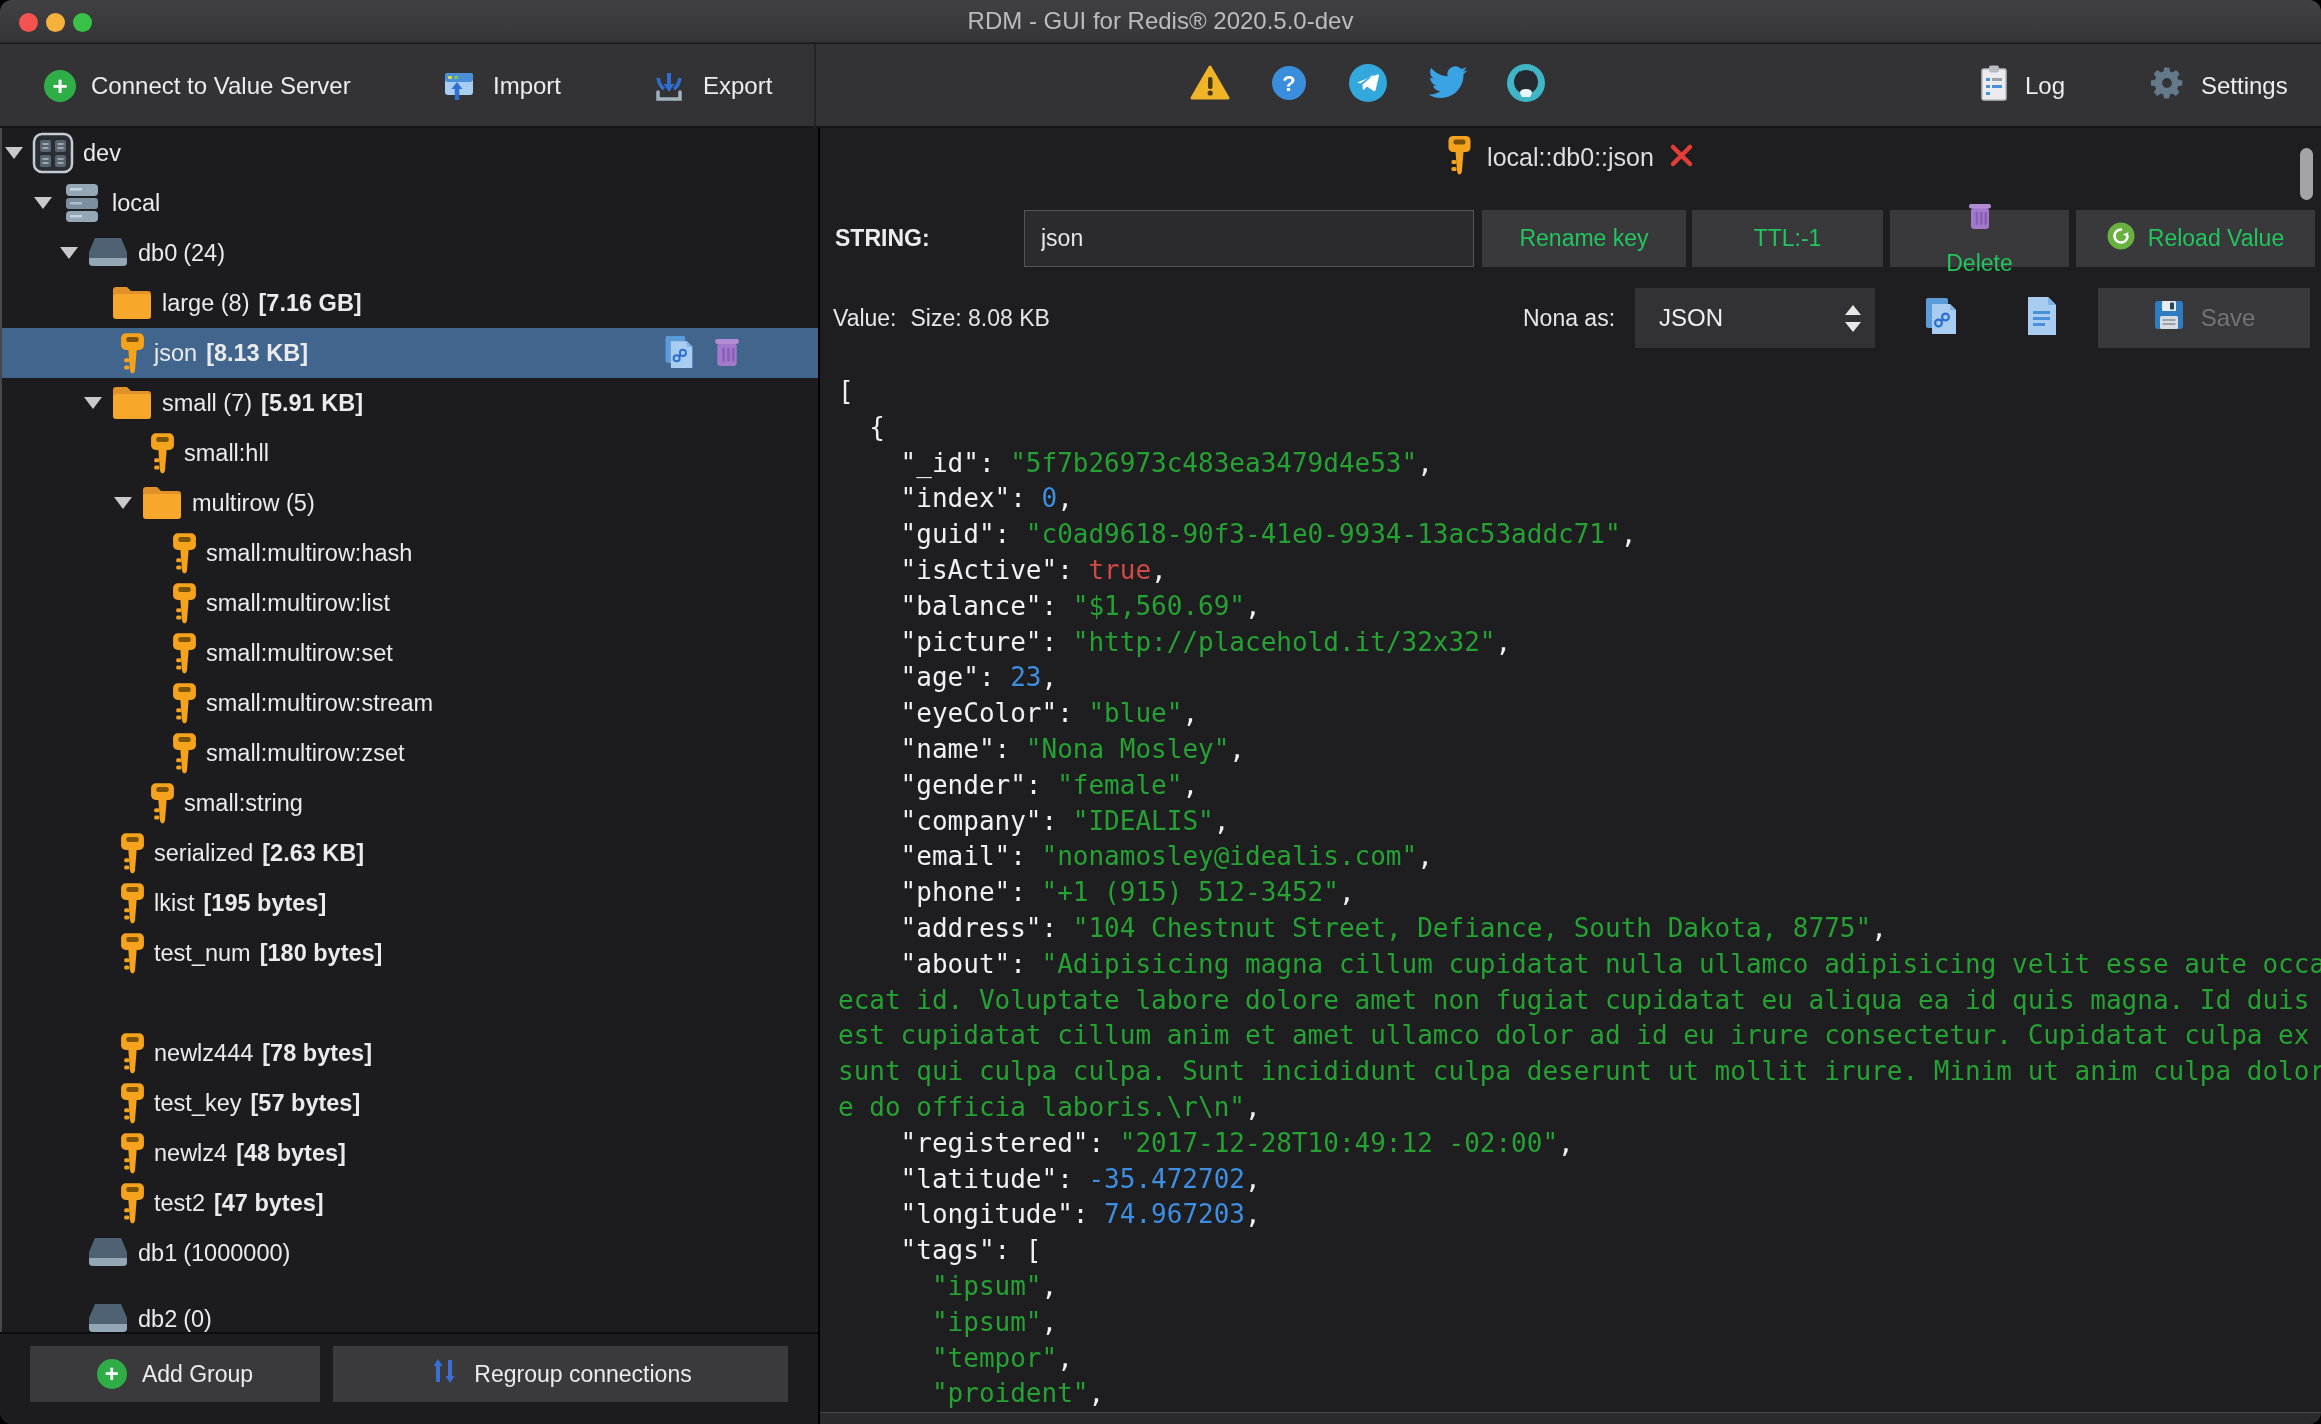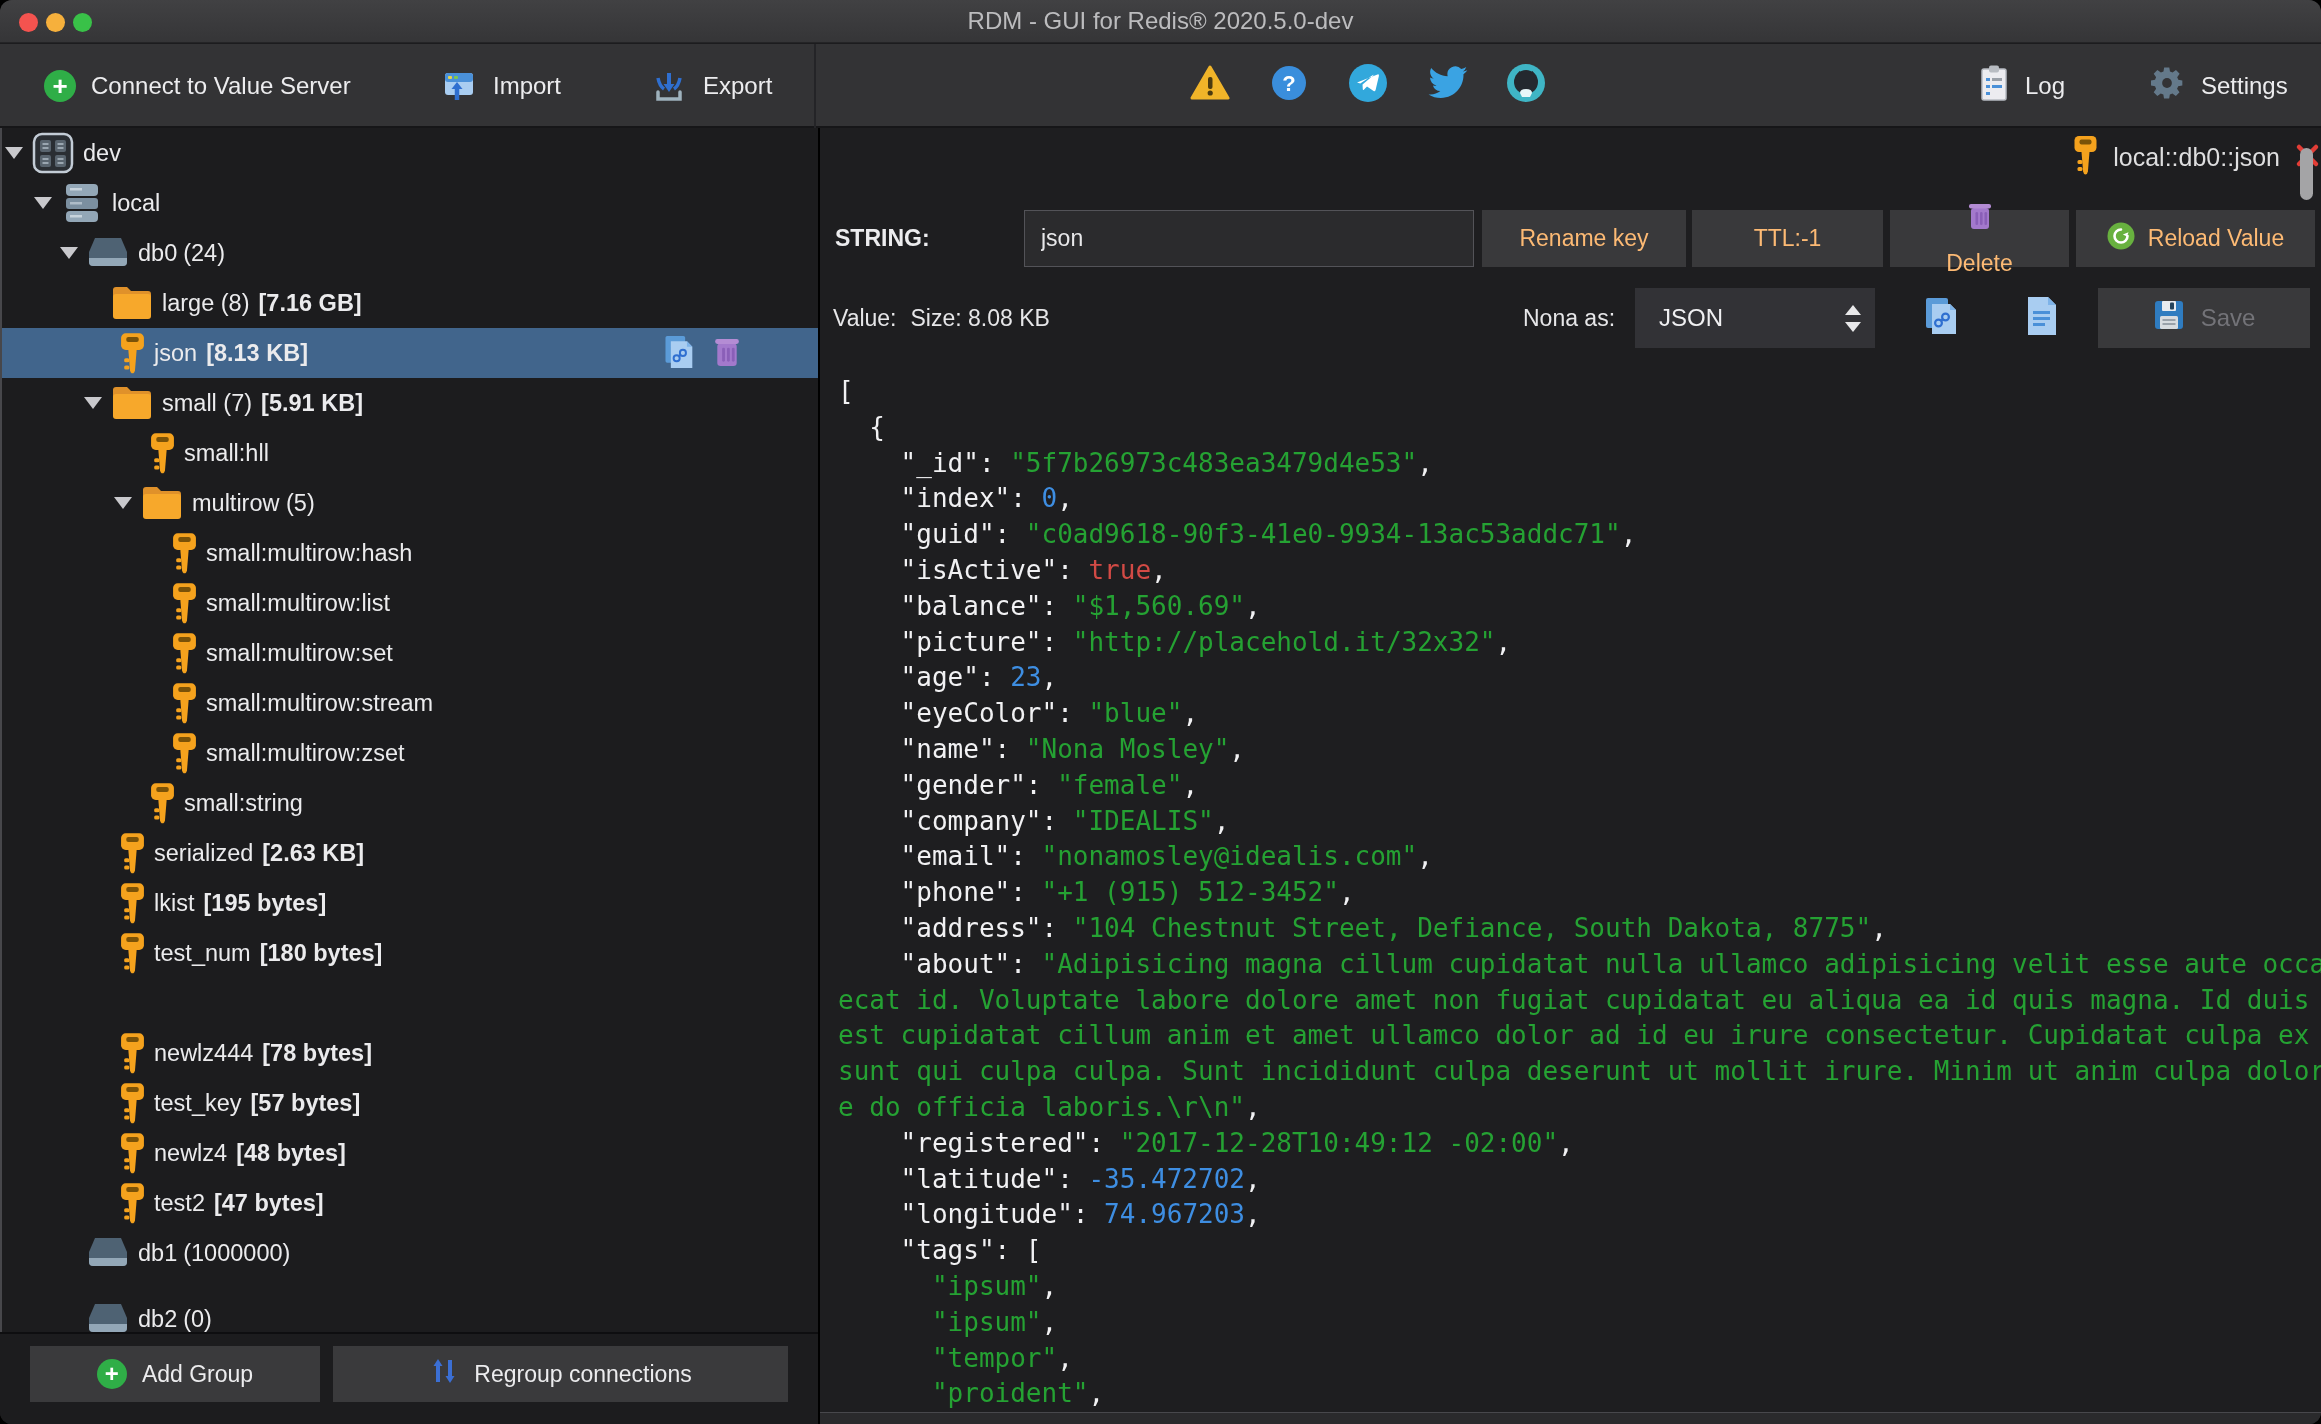--- a/index.html
+++ b/index.html
@@ -39,29 +39,29 @@
   .row-action{position:absolute;top:7px;width:38px;height:38px;display:flex;align-items:center;justify-content:center;}
   .bottombar{position:absolute;left:0;top:1204px;width:818px;height:92px;background:#1c1c1e;
     border-top:2px solid #0e0e10;}
   .bbtn{position:absolute;top:12px;height:56px;background:#3a3a3c;display:flex;
     align-items:center;justify-content:center;gap:15px;font-size:23px;color:#ececee;}
   .circle-plus.sm{width:30px;height:30px;font-size:24px;}
   
   .rpanel{position:absolute;left:820px;top:128px;width:1501px;height:1296px;background:#1e1e20;}
   .vdiv{position:absolute;left:818px;top:128px;width:2px;height:1296px;background:#000;}
   .tabbar{position:absolute;left:0;top:0;width:100%;height:58px;display:flex;
-    align-items:center;justify-content:flex-end;gap:14px;}
+    align-items:center;justify-content:center;gap:14px;}
   .tabbar .tab-label{font-size:25px;color:#dededf;}
   .keyrow{position:absolute;left:0;top:82px;width:100%;height:57px;}
   .type-label{position:absolute;left:15px;top:0;height:57px;display:flex;align-items:center;
     font-weight:700;font-size:23px;}
   .key-input{position:absolute;left:204px;top:0;width:450px;height:57px;background:#2b2b2d;
     border:1px solid #535358;color:#e8e8ea;font-size:23px;padding:0 16px;
     font-family:"Liberation Sans",sans-serif;outline:none;}
-  .rbtn{position:absolute;top:0;height:57px;background:#39393b;border:none;color:#fdba74;
+  .rbtn{position:absolute;top:0;height:57px;background:#39393b;border:none;color:#22c55e;
     font-size:23px;display:flex;align-items:center;justify-content:center;gap:13px;
     font-family:"Liberation Sans",sans-serif;}
   .valuerow{position:absolute;left:0;top:160px;width:100%;height:60px;}
   .vlabel{position:absolute;top:0;height:60px;display:flex;align-items:center;font-size:23px;color:#e6e6e8;gap:14px;}
   .dropdown{position:absolute;left:815px;top:0;width:240px;height:60px;background:#323236;
     display:flex;align-items:center;font-size:24px;color:#f0f0f2;padding-left:24px;}
   .spinner{position:absolute;right:14px;top:0;height:60px;display:flex;flex-direction:column;
     justify-content:center;gap:7px;align-items:center;}
   .chev-up{width:0;height:0;border-left:8px solid transparent;border-right:8px solid transparent;border-bottom:10px solid #e8e8ea;}
   .chev-dn{width:0;height:0;border-left:8px solid transparent;border-right:8px solid transparent;border-top:10px solid #e8e8ea;}

